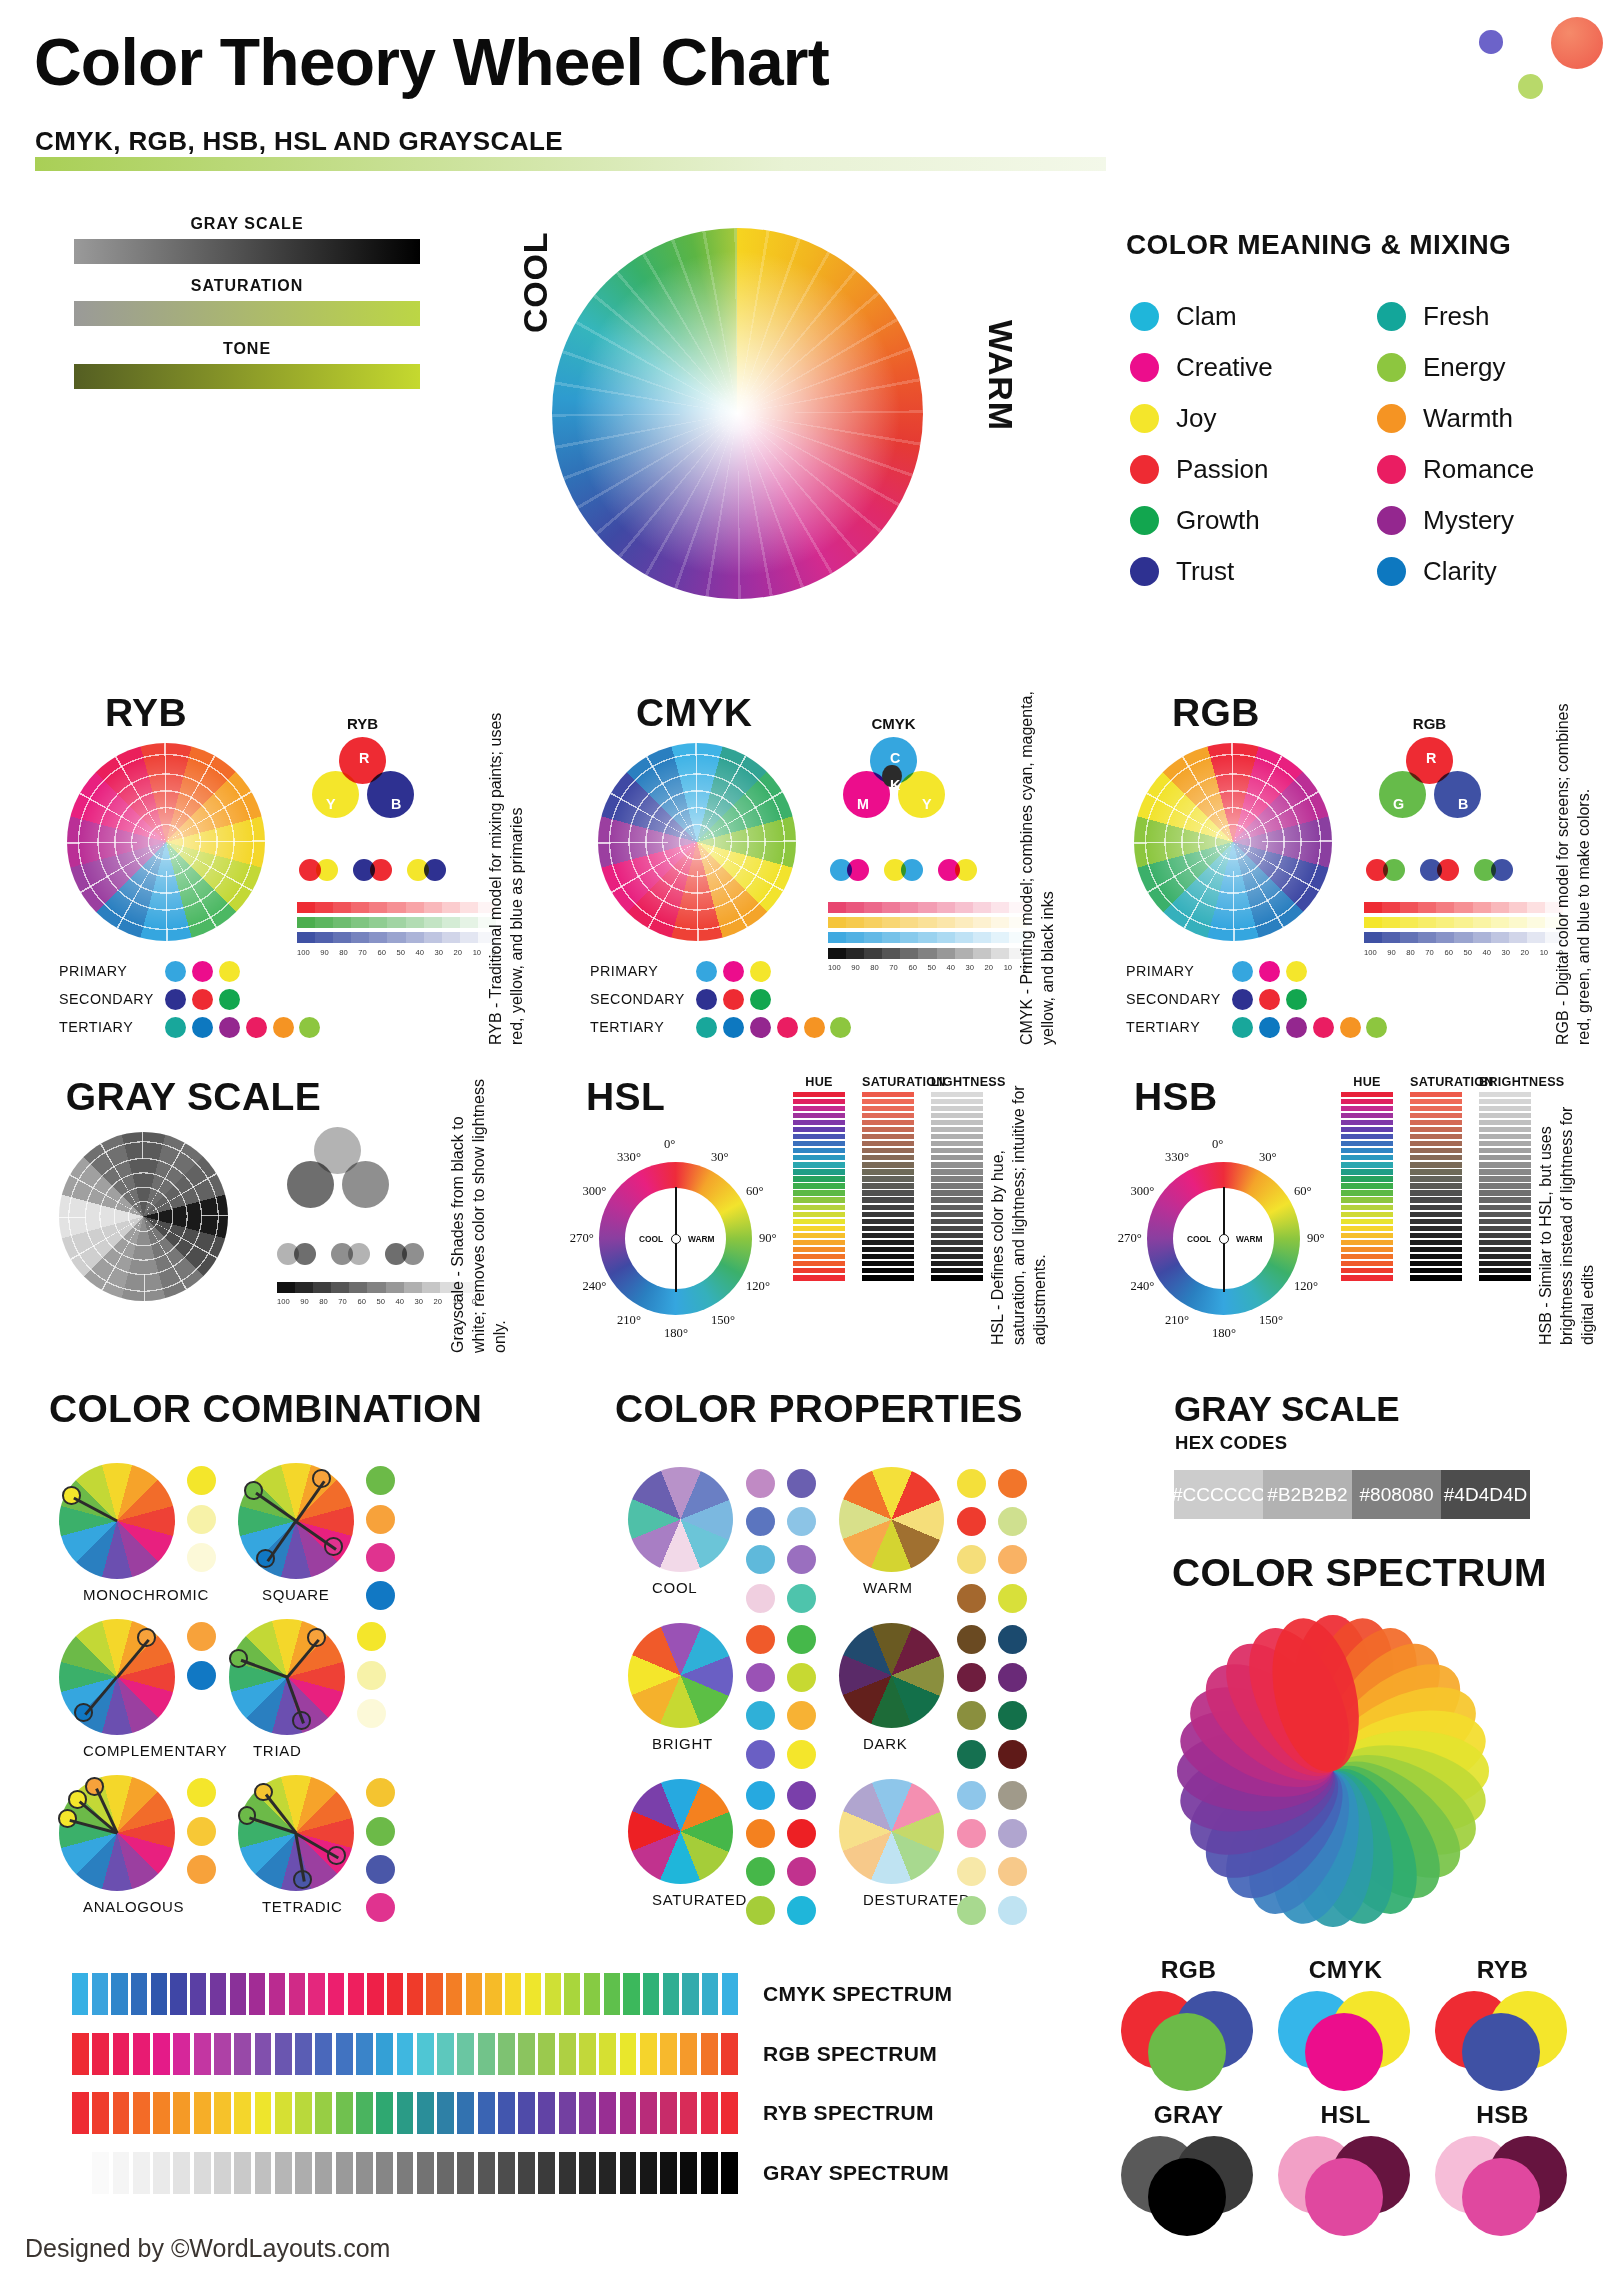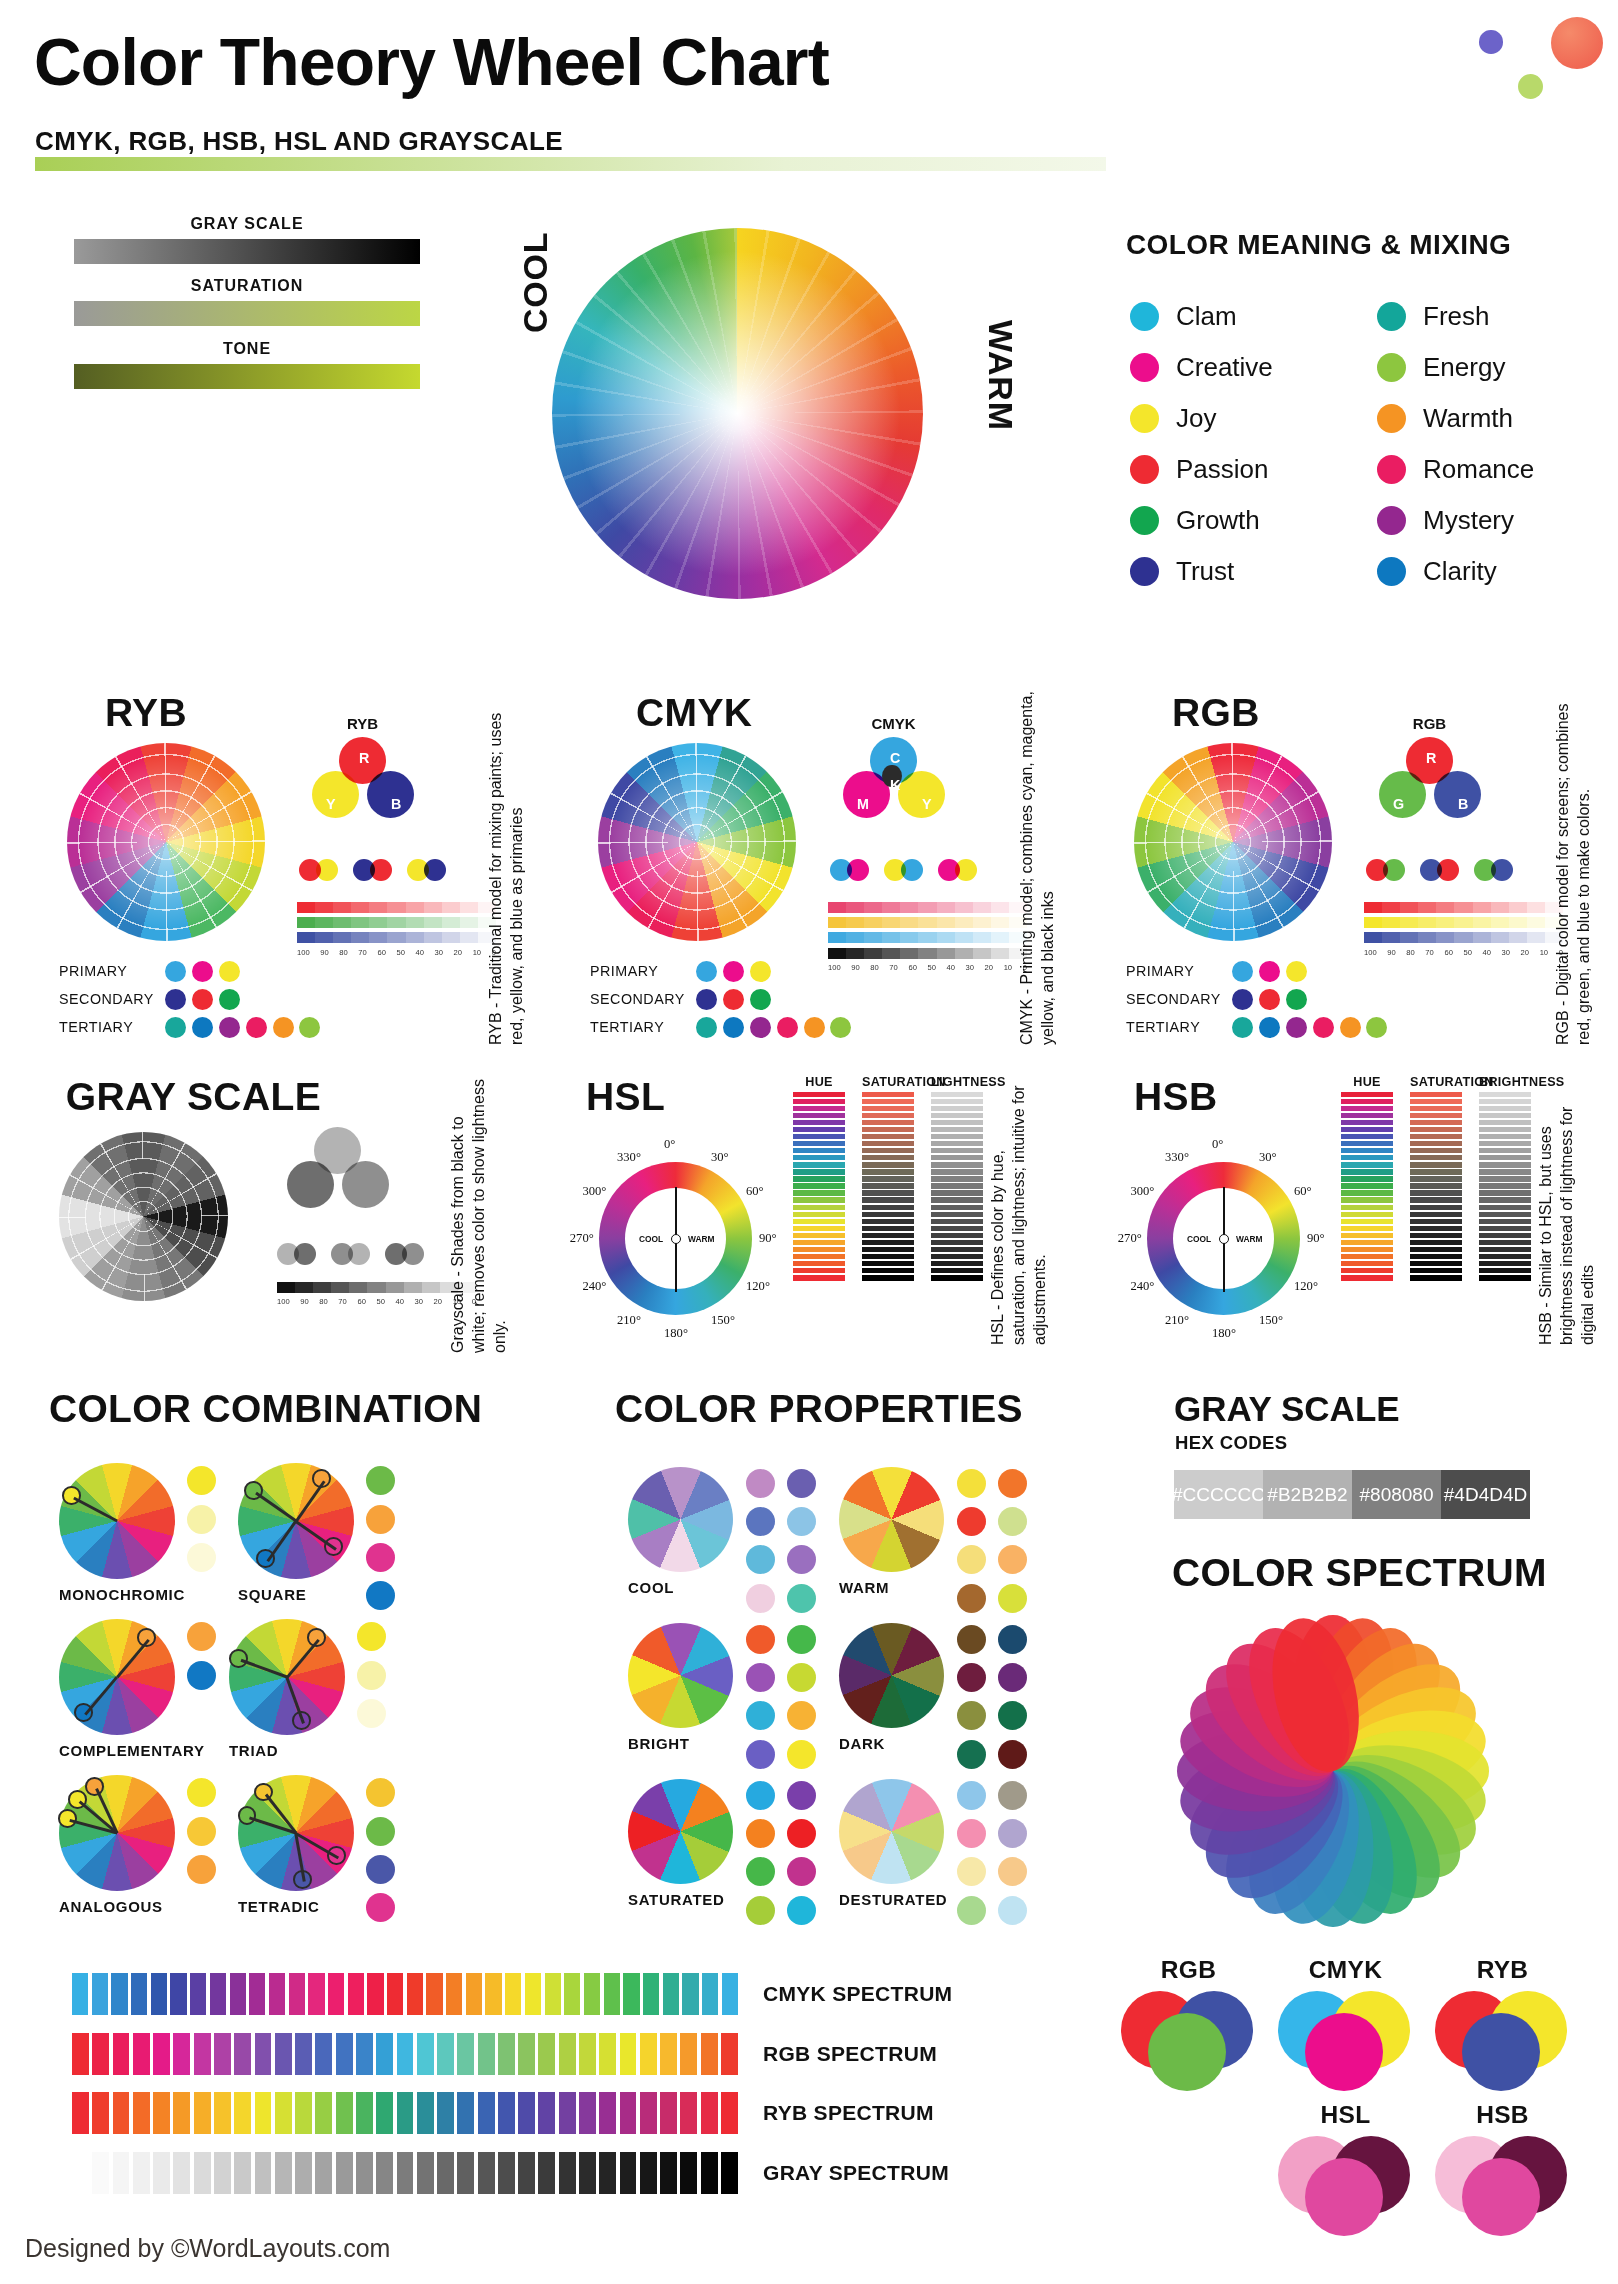--- a/index.html
+++ b/index.html
@@ -135,21 +135,21 @@
   .stack i { flex:1; display:block; }
 
   
   .sec-title { font-size:39px; font-weight:bold; letter-spacing:0.3px; }
   .combo-cell { position:relative; }
   .combo-wheel { width:116px; height:116px; border-radius:50%;
     background:conic-gradient(from -15deg,
       #f4d72a 0 30deg,#f6a32a 30deg 60deg,#f26c2a 60deg 90deg,#ee4136 90deg 120deg,
       #e8207f 120deg 150deg,#9b3fa0 150deg 180deg,#6b4fb0 180deg 210deg,#2a7fc0 210deg 240deg,
       #35a6df 240deg 270deg,#3bb06a 270deg 300deg,#6cba48 300deg 330deg,#c3d836 330deg 360deg);}
-  .combo-label { font-size:15px; font-weight:bold; letter-spacing:0.7px; margin-top:6.7px;}
+  .combo-label { font-size:15px; font-weight:normal; letter-spacing:0.7px; margin-top:6.7px;margin-left:24px;}
   .combo-swatches { display:flex; flex-direction:column; gap:9.3px; }
   .combo-swatches span { width:29px;height:29px;border-radius:50%; }
   .node { position:absolute; width:18.5px;height:18.5px;border-radius:50%;border:2.5px solid #2b2b2b; }
   .edge { position:absolute; height:2.5px; background:#2b2b2b; transform-origin:left center; }
 
   .prop-wheel { width:105px;height:105px;border-radius:50%; }
   .prop-dots { display:grid; grid-template-columns:repeat(2,29px); gap:9.3px 11.8px;}
   .prop-dots span{width:29px;height:29px;border-radius:50%;}
 
   
@@ -1315,20 +1315,28 @@
       </div>
     </div>
     <div class="bv" style="left:314px;top:0px">
       <h4>RYB</h4>
       <div class="set">
         <i style="background:#ee2b33"></i>
         <i style="background:#f4e62b"></i>
         <i style="background:#3f51a4"></i>
       </div>
     </div>
+    <div class="bv" style="left:0px;top:145px">
+      <h4>GRAY</h4>
+      <div class="set">
+        <i style="background:#595959"></i>
+        <i style="background:#3a3a3a"></i>
+        <i style="background:#000000"></i>
+      </div>
+    </div>
     <div class="bv" style="left:157px;top:145px">
       <h4>HSL</h4>
       <div class="set">
         <i style="background:#f2a0c6"></i>
         <i style="background:#66143f"></i>
         <i style="background:#e0489f"></i>
       </div>
     </div>
     <div class="bv" style="left:314px;top:145px">
       <h4>HSB</h4>

